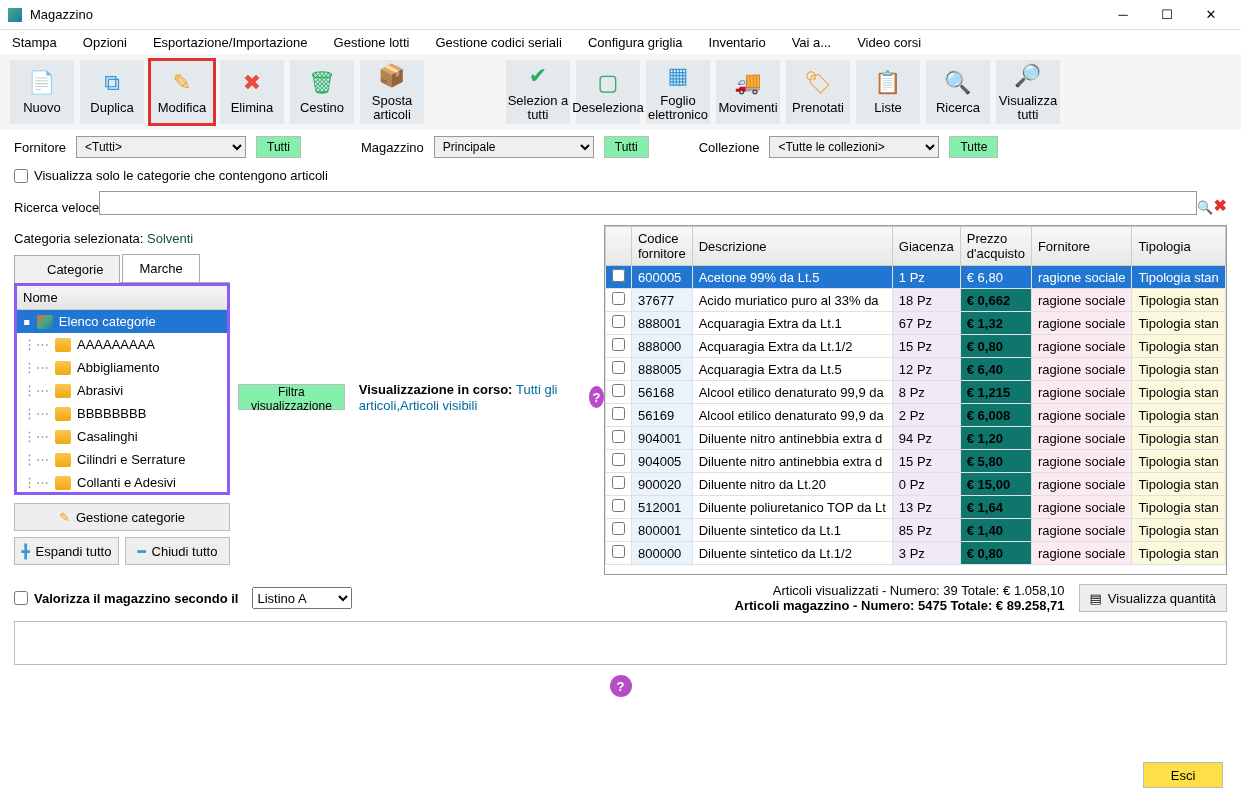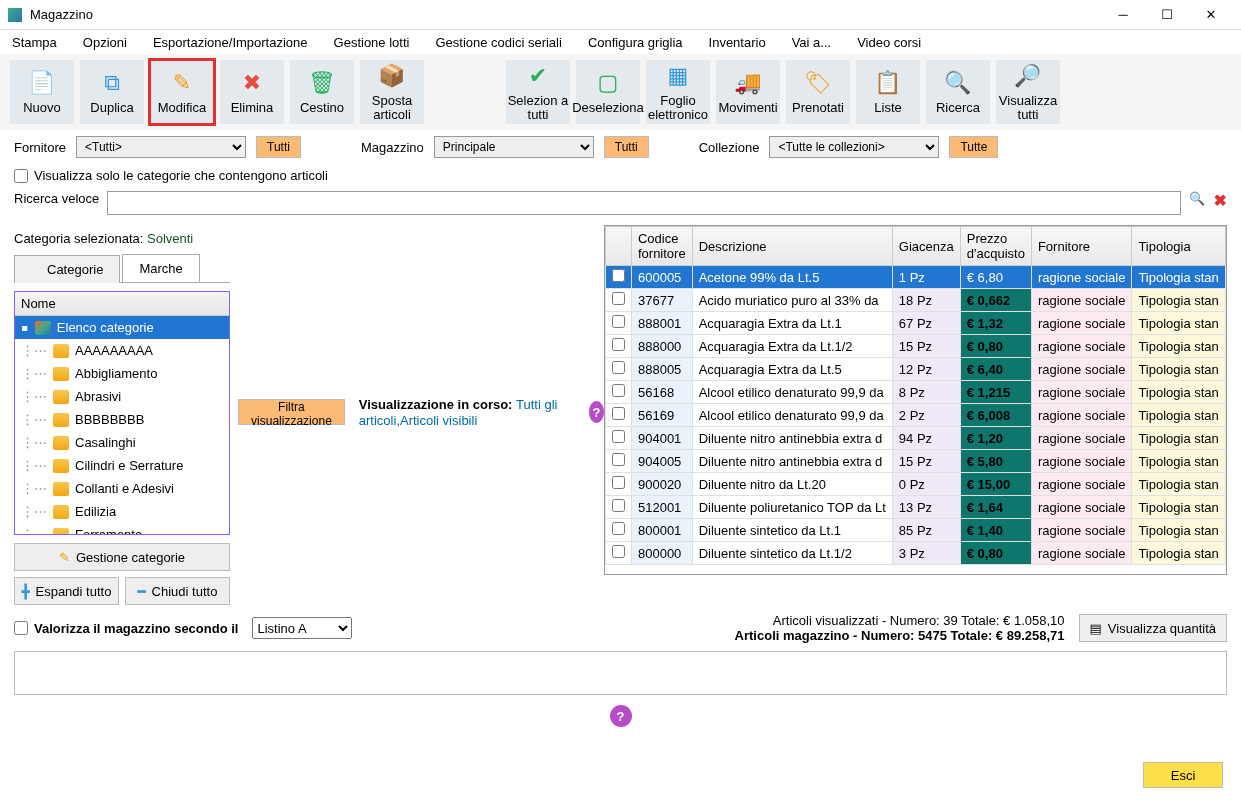--- a/index.html
+++ b/index.html
@@ -14,37 +14,37 @@
 .menubar { height: 24px; display: flex; align-items: center; padding: 0 8px; gap: 18px; }
 .menubar span { cursor: pointer; padding: 2px 4px; }
 
 .toolbar { display: flex; gap: 6px; padding: 6px 10px; background: #f5f5f5; }
 .tbtn { width: 64px; height: 64px; display: flex; flex-direction: column; align-items: center; justify-content: center; gap: 4px; border: 1px solid transparent; cursor: pointer; background: #e4e9ed; font-size: 11px; text-align: center; line-height: 1.1; }
 .tbtn .ticon { width: 28px; height: 28px; display: flex; align-items: center; justify-content: center; font-size: 22px; }
 .tbtn.highlight { outline: 3px solid #e03030; outline-offset: -1px; }
 
 .filterrow { display: flex; align-items: center; gap: 10px; padding: 6px 14px; }
 .filterrow select { height: 22px; border: 1px solid #999; font-size: 12px; padding: 0 4px; }
-.smallbtn { height: 22px; padding: 0 10px; border: 1px solid #bbb; background: #fdba74; cursor: pointer; font-size: 12px; }
+.smallbtn { height: 22px; padding: 0 10px; border: 1px solid #bbb; background: #86efac; cursor: pointer; font-size: 12px; }
 
 .row2 { display: flex; align-items: center; gap: 14px; padding: 4px 14px; }
 .chk { display: flex; align-items: center; gap: 6px; }
 .chk input { width: 14px; height: 14px; }
 
-.searchrow { display: flex; align-items: flex-start; gap: 8px; padding: 4px 14px 10px; }
+.searchrow { display: flex; align-items: flex-end; padding: 4px 14px 10px; }
 .searchrow input[type=text] { flex: 1; height: 24px; border: 1px solid #999; padding: 0 6px; }
 
 .main { display: flex; padding: 0 14px; gap: 8px; }
 .leftcol { width: 300px; display: flex; flex-direction: column; }
 .catheader { font-size: 15px; padding: 4px 0 8px; }
 .catheader .sel { color: #14532d; font-weight: 400; }
 .tabs { display: flex; border-bottom: 1px solid #aaa; }
 .tab { padding: 6px 16px; border: 1px solid #aaa; border-bottom: none; background: #fff; cursor: pointer; margin-right: 2px; font-size: 13px; }
 .tab.active { background: #f0f0f0; position: relative; top: 1px; padding-left: 32px; }
-.tree { border: 1px solid #8b5cf6; height: 244px; overflow: auto; background: #fff; margin-top: 8px; }
+.tree { border: 3px solid #8b5cf6; height: 212px; overflow: auto; background: #fff; margin-top: 0; }
 .treehdr { background: linear-gradient(#f5f5f5,#e5e5e5); padding: 4px 6px; border-bottom: 1px solid #ccc; font-size: 13px; }
 .treerow { padding: 4px 6px; display: flex; align-items: center; gap: 6px; cursor: pointer; }
 .treerow.root { background: #2176d2; color: #fff; }
 .treerow .folder { width: 16px; height: 14px; background: linear-gradient(#f9c74f,#f3a712); border-radius: 2px; }
 .treerow .folder.multi { background: linear-gradient(135deg,#e63,#4a8,#27a); border-radius: 2px; }
 .treerow .line { color: #888; }
 .leftbtns { display: flex; flex-direction: column; gap: 6px; margin-top: 8px; }
 .widebtn { height: 28px; border: 1px solid #bbb; background: #eee; cursor: pointer; display: flex; align-items: center; justify-content: center; gap: 6px; font-size: 13px; }
 .twobtns { display: flex; gap: 6px; }
 .twobtns .widebtn { flex: 1; }

